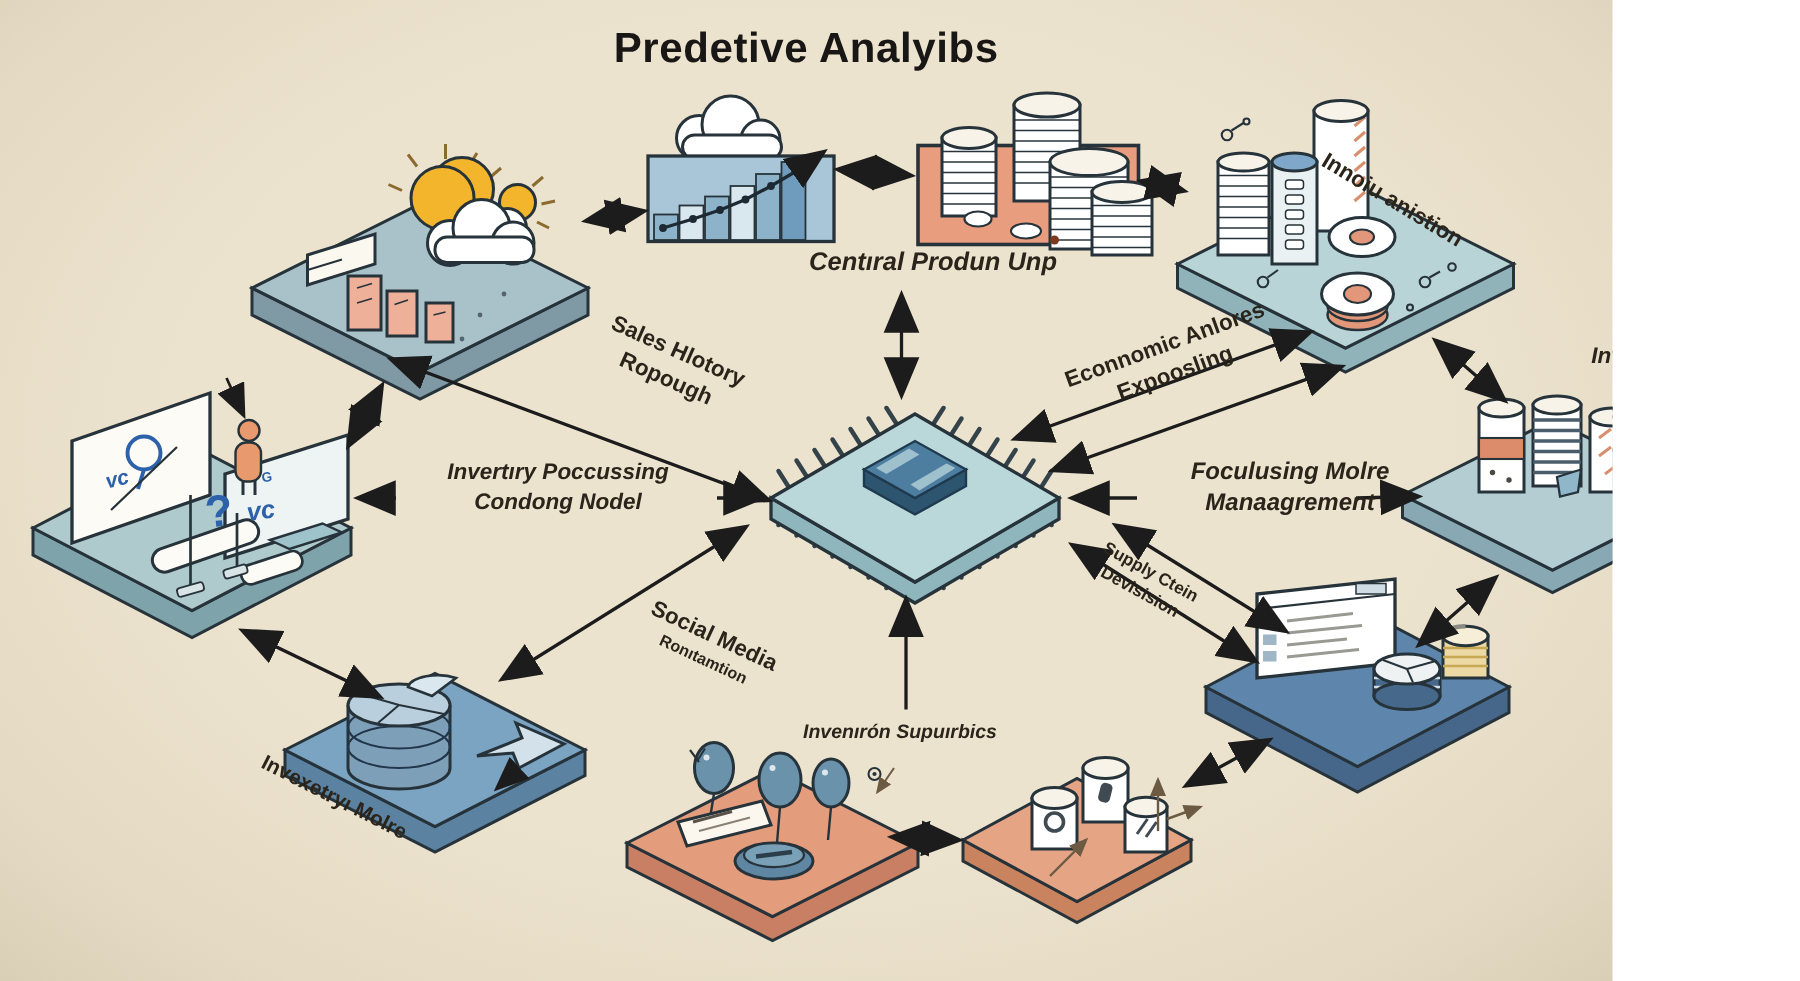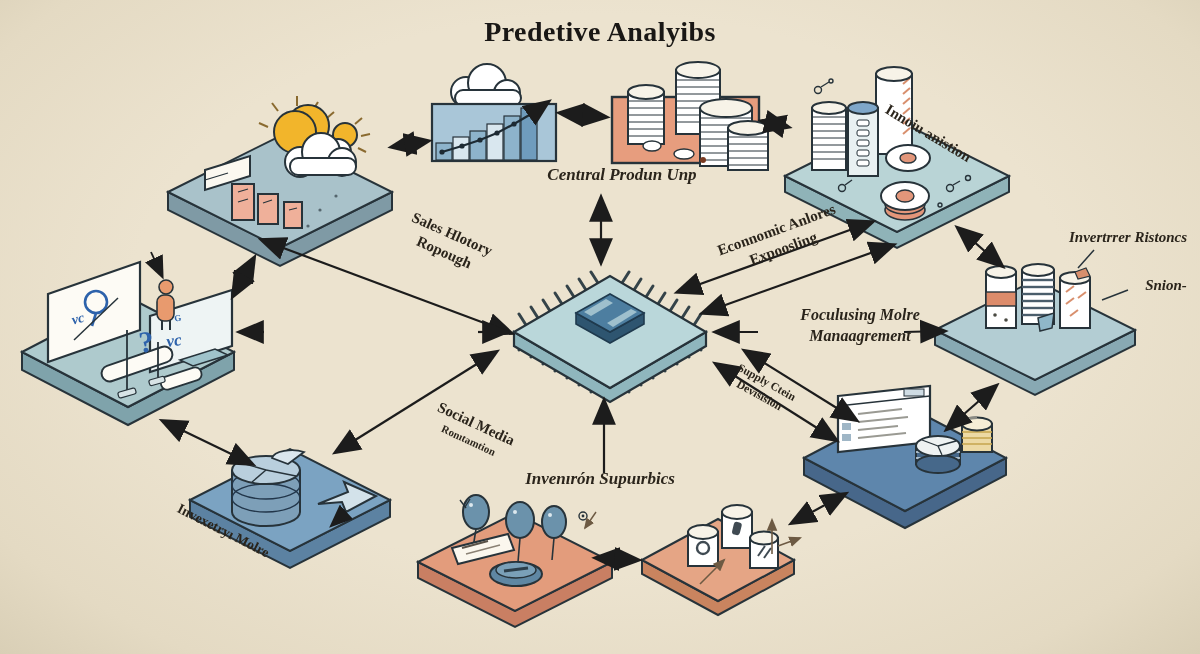--- a/index.html
+++ b/index.html
@@ -1,19 +1,19 @@
 <!DOCTYPE html>
 <html><head>
 <meta charset="utf-8">
 <style>
   html,body{margin:0;padding:0;}
   .stage{
-    position:relative;width:1200px;height:654px;overflow:hidden;
+    position:relative;width:1075px;height:654px;overflow:hidden;
     background:radial-gradient(ellipse at 50% 45%, #ece3cf 55%, #e4dac3 85%, #d9cfb6 100%);
-    font-family:Liberation Serif, serif;color:#262019;
+    font-family:Liberation Sans, sans-serif;color:#262019;
   }
   svg{position:absolute;left:0;top:0;}
   .lbl{position:absolute;font-weight:bold;text-align:center;line-height:1.3;
        color:#2a241b;transform-origin:50% 50%;white-space:nowrap;}
   .ital{font-style:italic;}
   .title{left:0;right:0;top:14px;font-size:28px;letter-spacing:.4px;color:#191715;}
   .blue{color:#2d62ab;}
   .sub{display:block;font-size:72%;}
 </style>
 </head>
@@ -456,37 +456,41 @@
   <div class="lbl" style="left:356px;top:224px;width:184px;font-size:15px;transform:rotate(24deg);">
     <span>Sales Hlotory</span><br>
     <span>Ropough</span>
   </div>
 
   <div class="lbl" style="left:668px;top:220px;width:224px;font-size:15px;transform:rotate(-20deg);">
     <span>Econnomic Anlores</span><br>
     <span>Expoosling</span>
   </div>
 
+  <div class="lbl ital" style="left:252px;top:305px;width:240px;font-size:15px;">
+    <span>Invertıry Poccussing</span><br>
+    <span>Condong Nodel</span>
+  </div>
 
   <div class="lbl ital" style="left:742px;top:305px;width:236px;font-size:16px;">
     <span>Foculusing Molre</span><br>
     <span>Manaagrement</span>
   </div>
 
   <div class="lbl" style="left:394px;top:414px;width:158px;font-size:15px;transform:rotate(25deg);">
     <span>Social Media</span>
     <span class="sub">Ronıtamtion</span>
   </div>
 
   <div class="lbl" style="left:700px;top:374px;width:126px;font-size:11.5px;transform:rotate(29deg);">
     <span>Supply Ctein</span><br>
     <span>Devisision</span>
   </div>
 
-  <div class="lbl ital" style="left:470px;top:468px;width:260px;font-size:17px;text-align:center;">Invenırón Supuırbics</div>
+  <div class="lbl ital" style="left:470px;top:480px;width:260px;font-size:13px;text-align:center;">Invenırón Supuırbics</div>
 
   <div class="lbl" style="left:130px;top:522px;width:186px;font-size:14px;transform:rotate(27deg);">Invexetryı Molre</div>
 
   <div class="lbl ital" style="left:1046px;top:228px;width:164px;font-size:15px;">Invertrrer Ristoncs</div>
 
   <div class="lbl ital" style="left:1126px;top:276px;width:80px;font-size:15px;">Snion-</div>
 
   <div class="lbl" style="left:848px;top:124px;width:160px;font-size:15px;transform:rotate(31deg);">Innoiu anistion</div>
 
   <div class="lbl blue ital" style="left:58px;top:310px;width:40px;font-size:14px;transform:rotate(-14deg);">vc</div>

